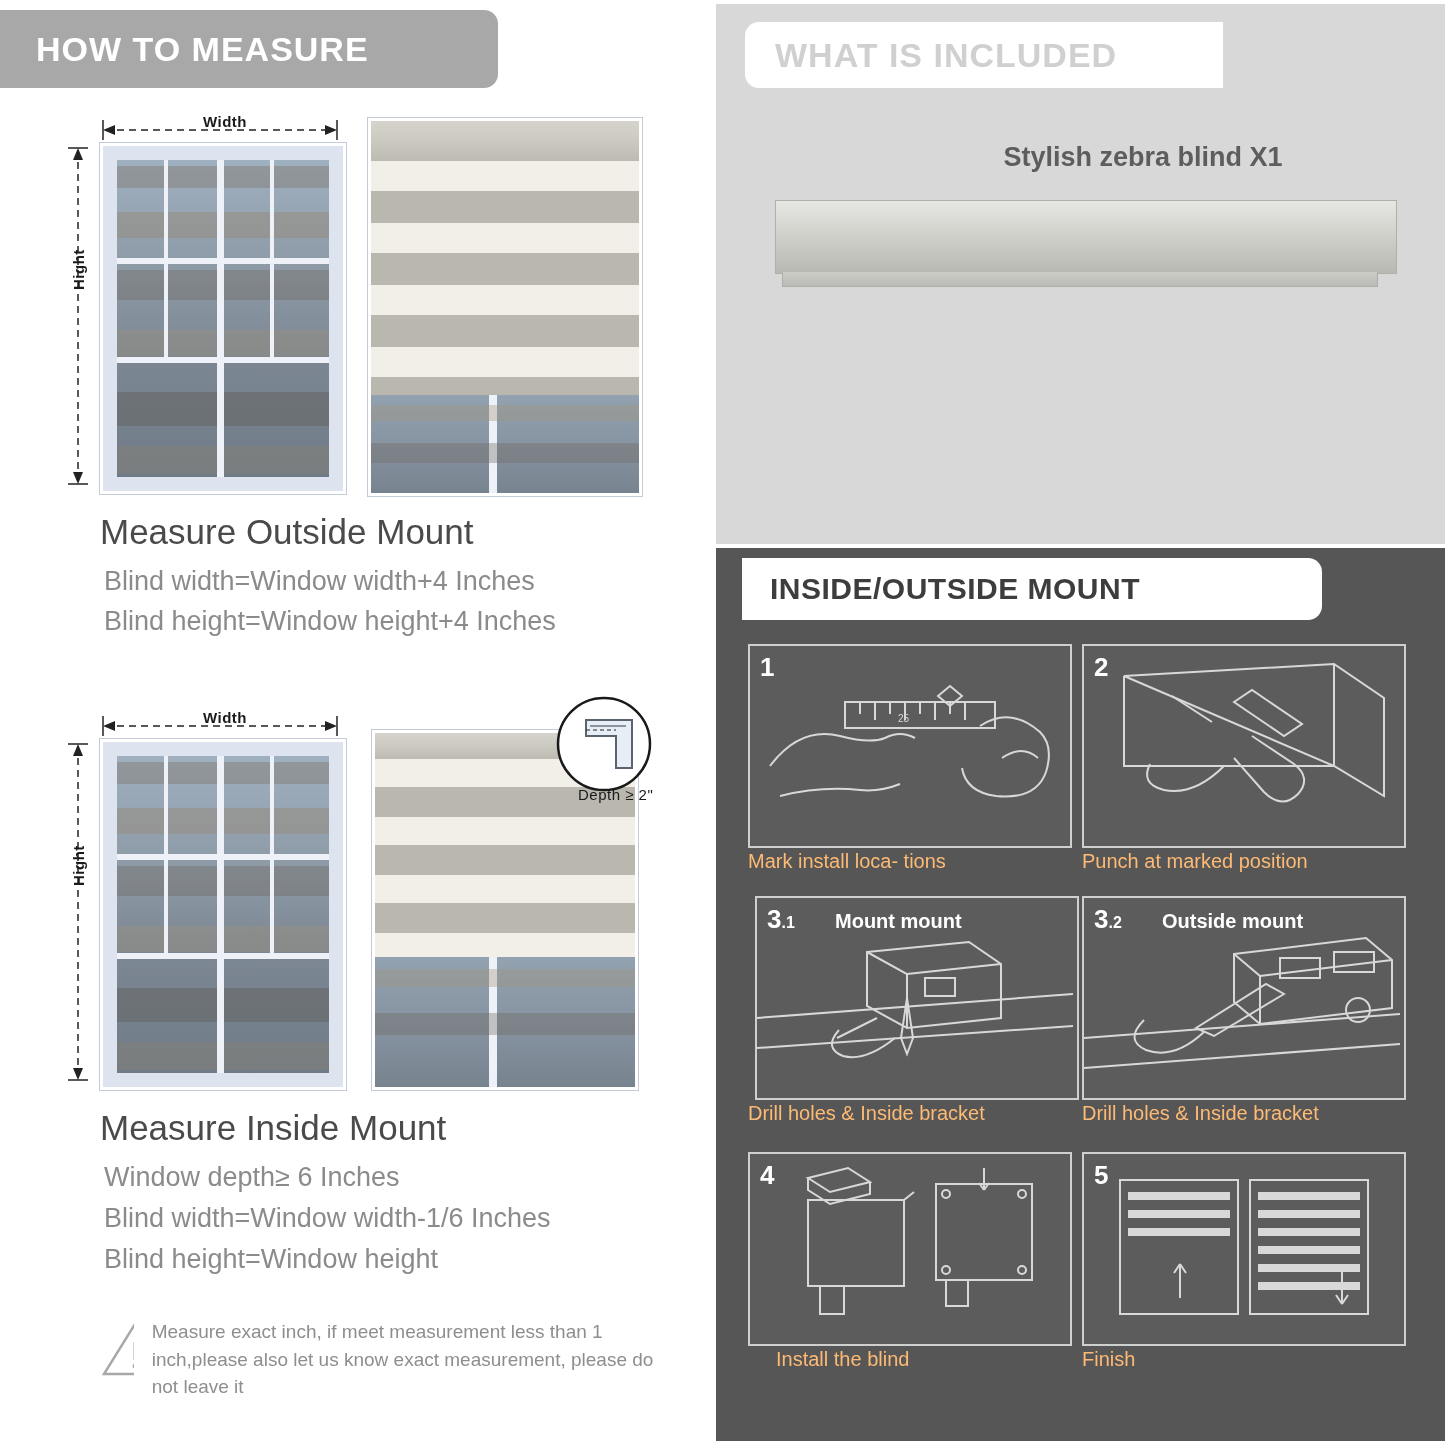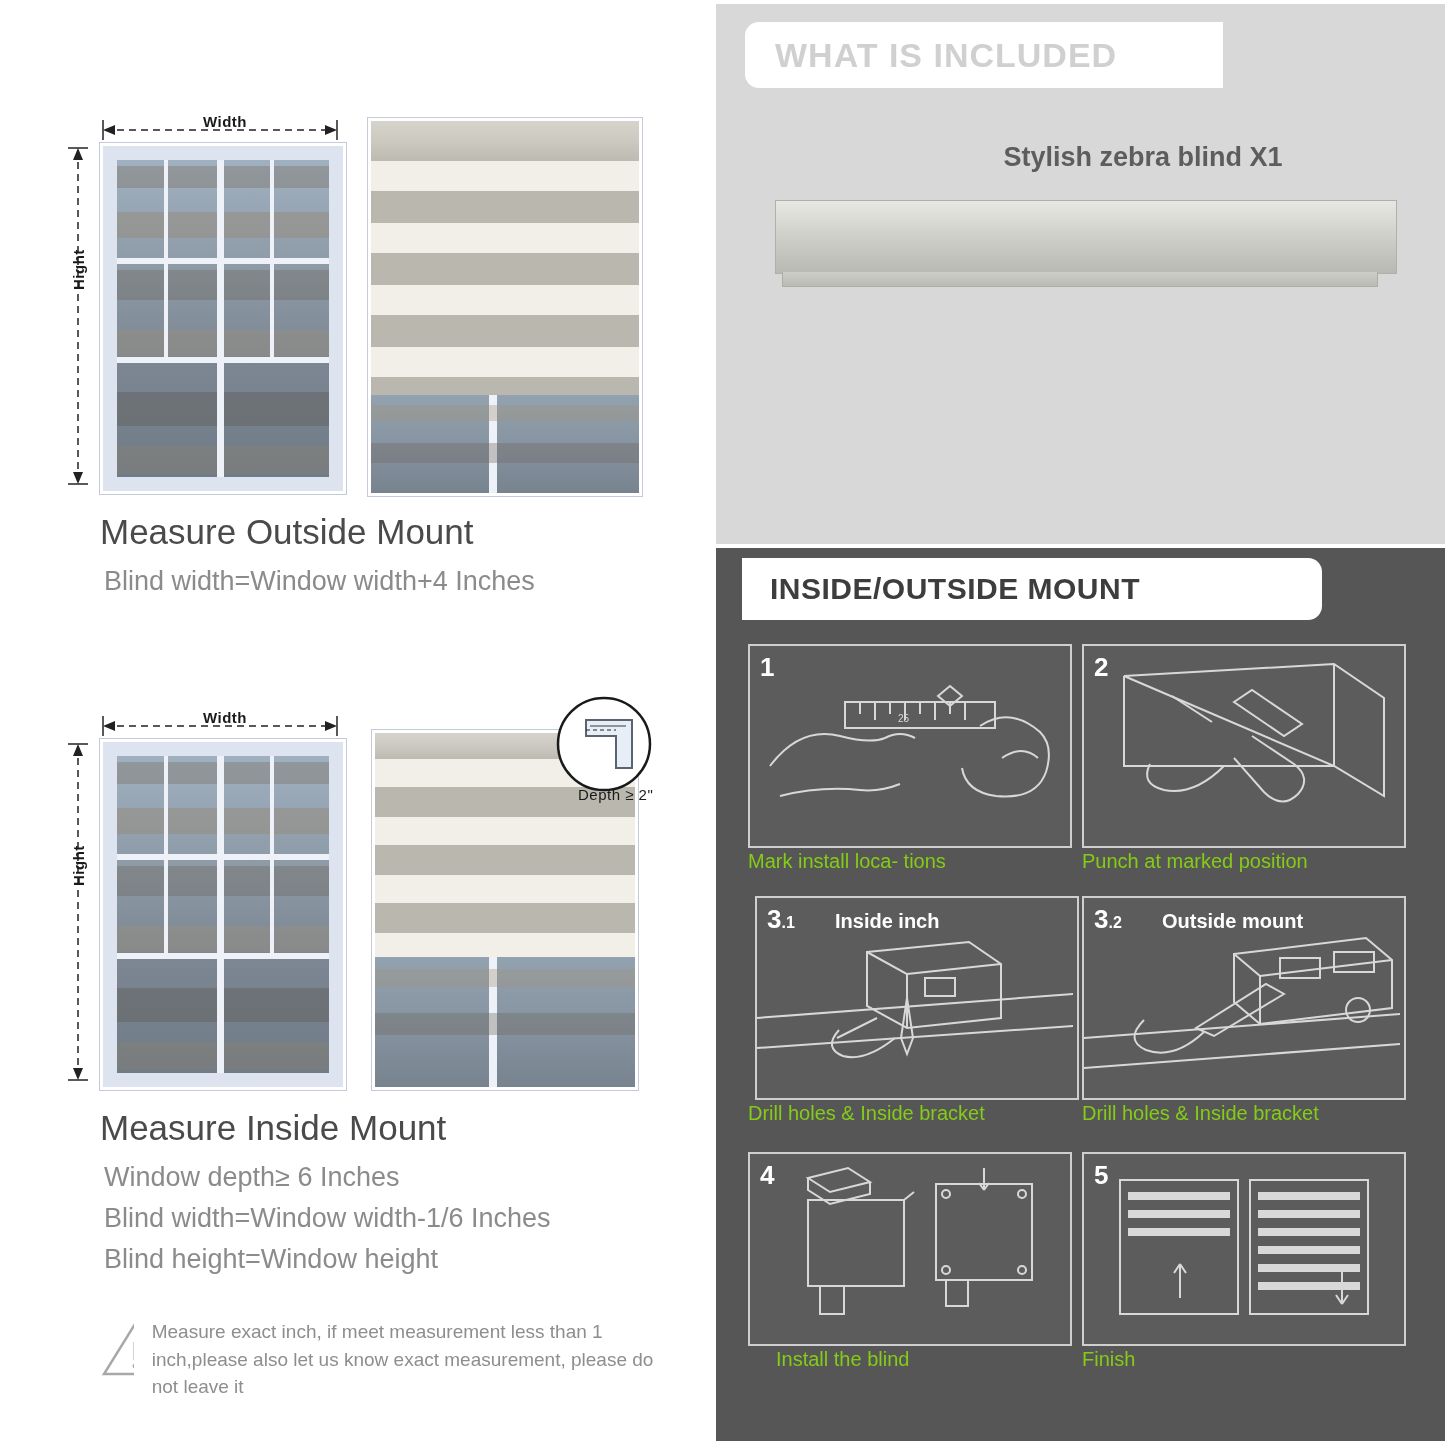--- a/index.html
+++ b/index.html
@@ -236,31 +236,34 @@
   .step-sub {
     position: absolute;
     top: 12px;
     font-size: 20px;
     color: #ffffff;
     font-weight: bold;
   }
   .step-caption {
     position: absolute;
     font-size: 20px;
-    color: #84cc16;
+    color: #fdba74;
   }
   svg { display: block; }
 </style>
 </head>
 <body>
 
 <div class="page">
 
   <div class="left-col">
 
+    <div class="header-tab">
+      <span>HOW TO MEASURE</span>
+    </div>
 
     <div>
 
       <svg style="position:absolute;left:95px;top:110px;" width="250" height="34">
         <line x1="8" y1="10" x2="8" y2="30" stroke="#222" stroke-width="1.5"></line>
         <line x1="242" y1="10" x2="242" y2="30" stroke="#222" stroke-width="1.5"></line>
         <line x1="10" y1="20" x2="240" y2="20" stroke="#222" stroke-width="1.5" stroke-dasharray="7 5"></line>
         <polygon points="8,20 20,15 20,25" fill="#222"></polygon>
         <polygon points="242,20 230,15 230,25" fill="#222"></polygon>
       </svg>
@@ -304,20 +307,21 @@
         <div class="blind-window" style="top:274px;">
           <div class="mullion-v" style="left:44%;top:0;bottom:0;width:8px;"></div>
           <div class="brickrow" style="top:10px;height:16px;background:rgba(160,146,124,0.35);"></div>
           <div class="brickrow" style="top:48px;height:20px;background:rgba(110,102,94,0.35);"></div>
         </div>
       </div>
     </div>
 
     <div class="title-h2" style="left:100px;top:512px;">Measure Outside Mount</div>
     <div class="line-txt" style="left:104px;top:566px;">Blind width=Window width+4 Inches</div>
+    <div class="line-txt" style="left:104px;top:606px;">Blind height=Window height+4 Inches</div>
 
     <div>
       <svg style="position:absolute;left:95px;top:706px;" width="250" height="34">
         <line x1="8" y1="10" x2="8" y2="30" stroke="#222" stroke-width="1.5"></line>
         <line x1="242" y1="10" x2="242" y2="30" stroke="#222" stroke-width="1.5"></line>
         <line x1="10" y1="20" x2="240" y2="20" stroke="#222" stroke-width="1.5" stroke-dasharray="7 5"></line>
         <polygon points="8,20 20,15 20,25" fill="#222"></polygon>
         <polygon points="242,20 230,15 230,25" fill="#222"></polygon>
       </svg>
       <div class="dim-label" style="position:absolute;left:203px;top:709px;">Width</div>
@@ -435,21 +439,21 @@
             <path d="M168 90 l42 28 q18 14 4 30 q-16 16 -34 -2 l-30 -34"></path>
             <path d="M140 120 q-30 30 -60 24 q-24 -6 -14 -26"></path>
             <path d="M128 76 l-40 -26"></path>
           </g>
         </svg>
       </div>
       <div class="step-caption" style="left:366px;top:302px;">Punch at  marked position</div>
 
       <div class="step-card" style="left:39px;top:348px;width:320px;height:200px;">
         <div class="step-num"><span>3</span><small>.1</small></div>
-        <div class="step-sub" style="left:78px;">Inside inch</div>
+        <div class="step-sub" style="left:78px;">Mount mount</div>
         <svg width="316" height="196" viewBox="0 0 316 196" style="margin-top:0">
           <g fill="none" stroke="#d8d8d8" stroke-width="2">
             <path d="M110 54 L212 44 L244 66 L244 120 L150 130 L110 108 Z"></path>
             <path d="M110 54 L150 76 L150 130"></path>
             <path d="M150 76 L244 66"></path>
             <rect x="168" y="80" width="30" height="18"></rect>
             <path d="M0 120 L316 96"></path>
             <path d="M0 150 L316 128"></path>
             <path d="M150 100 l6 40 l-6 16 l-6 -16 z"></path>
             <path d="M138 140 q-30 24 -52 18 q-20 -8 -4 -26"></path>

